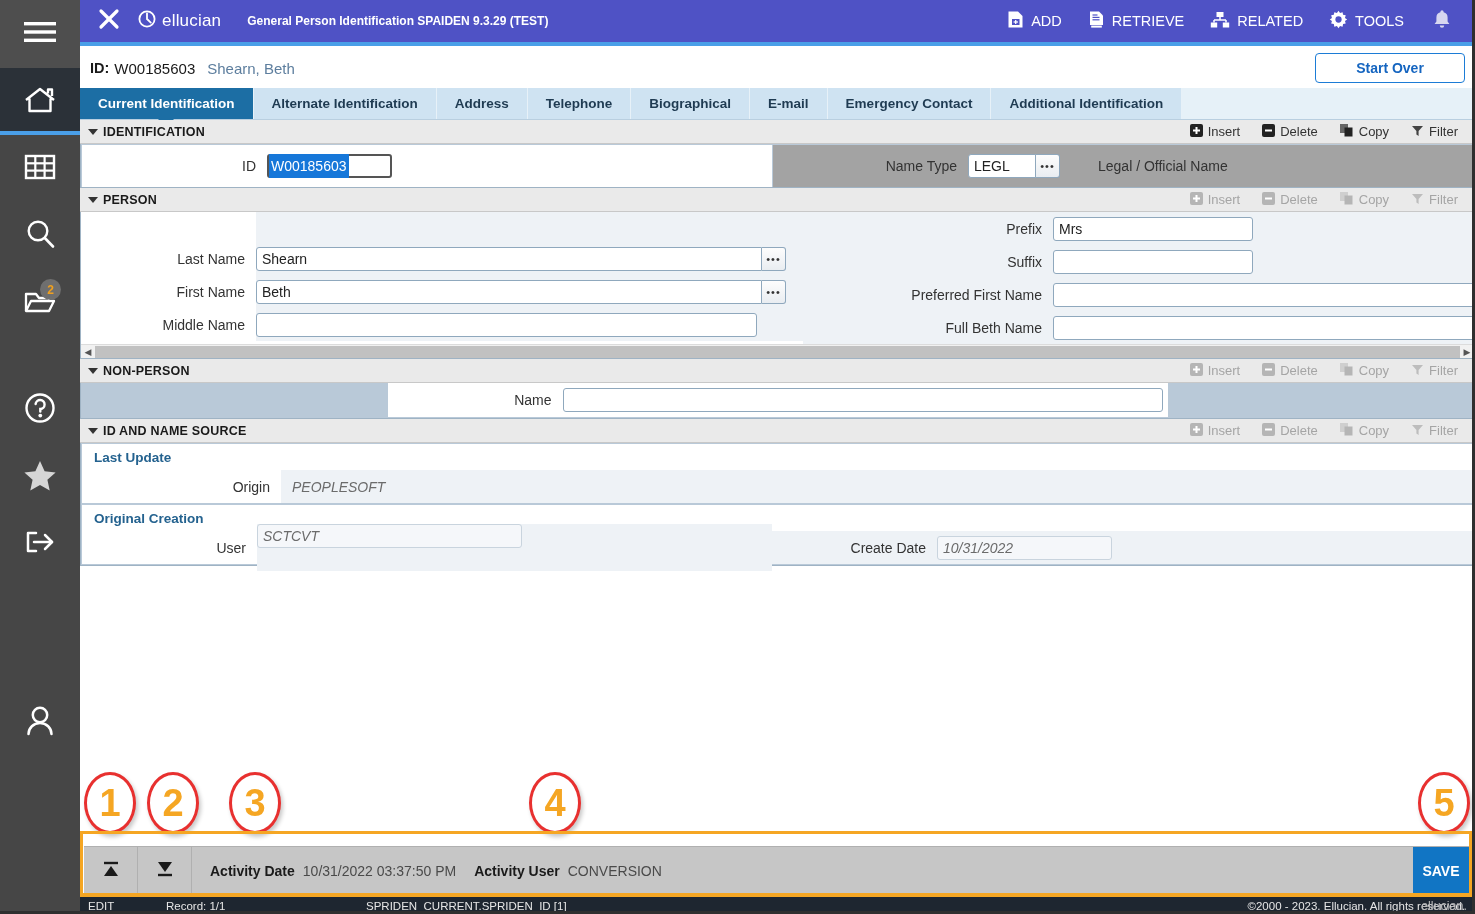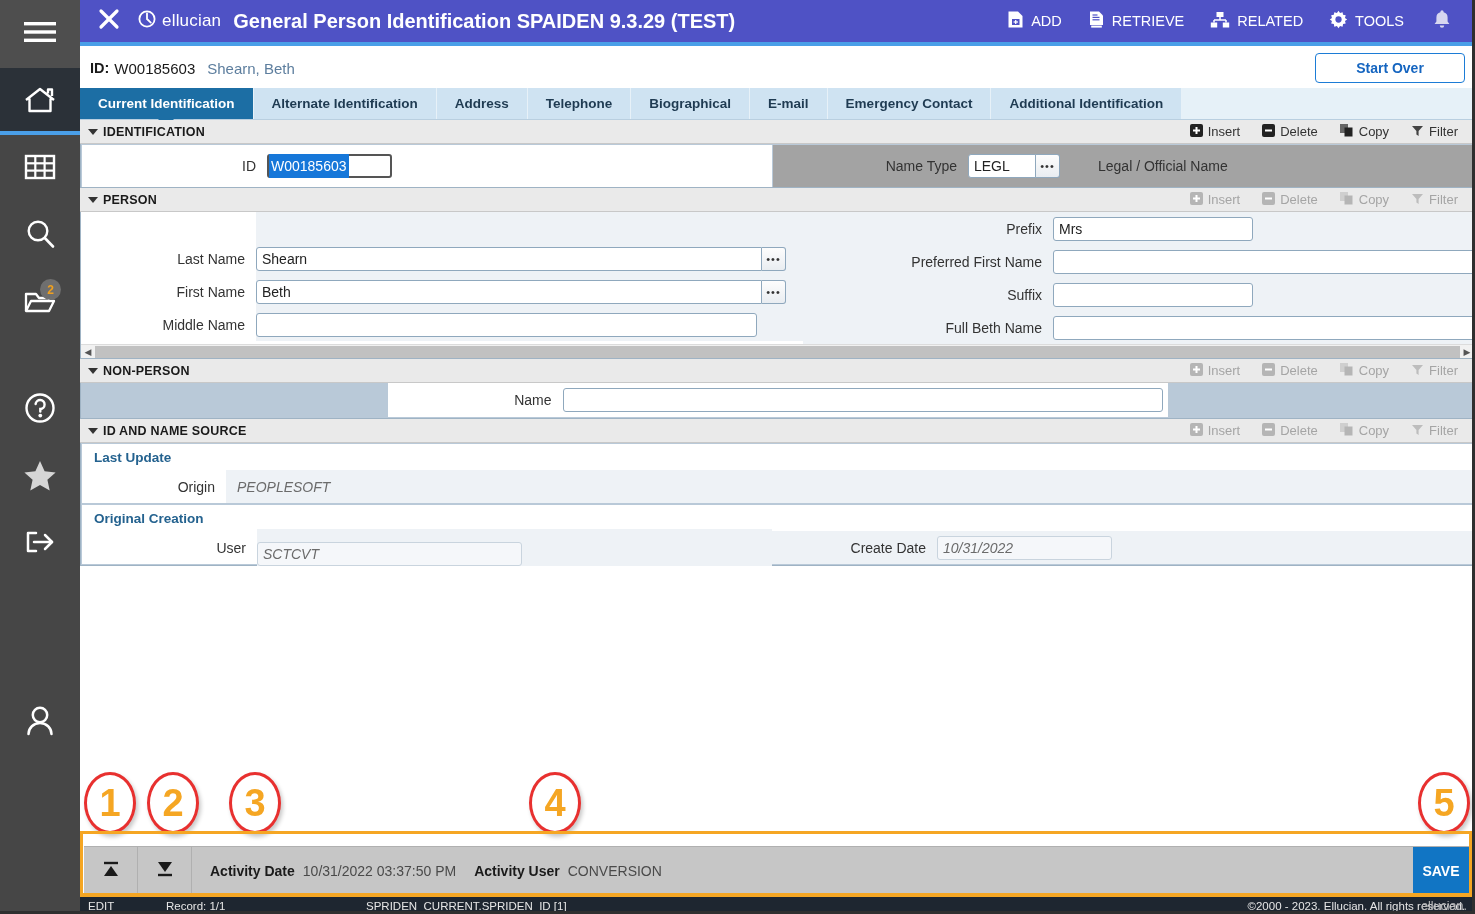--- a/index.html
+++ b/index.html
@@ -47,21 +47,21 @@
   }
   .topbar .x-btn {
     width: 58px; display: flex; align-items: center; justify-content: center;
     cursor: pointer;
   }
   .brand {
     display: flex; align-items: center; gap: 6px;
     font-size: 17px; letter-spacing: .2px;
   }
   .app-title {
-    margin-left: 12px; font-size: 20px; font-weight: bold; white-space: nowrap;
+    margin-left: 26px; font-size: 12px; font-weight: bold; white-space: nowrap;
   }
   .topbar-actions {
     margin-left: auto; display: flex; align-items: center; gap: 0; padding-right: 10px;
   }
   .tb-action {
     display: flex; align-items: center; gap: 7px;
     padding: 0 13px; height: 42px; font-size: 14.5px; cursor: pointer;
     white-space: nowrap;
   }
   .tb-bell { padding: 0 14px 0 16px; display:flex; align-items:center; cursor:pointer; }
@@ -550,26 +550,26 @@
             </div>
           </div>
         </div>
 
         <div style="flex:1;">
           <div class="prow">
             <div class="flabel" style="width:250px;">Prefix</div>
             <div class="finput" style="width:200px;">Mrs</div>
           </div>
           <div class="prow">
+            <div class="flabel" style="width:250px;">Suffix</div>
+            <div class="finput" style="width:200px;"></div>
+          </div>
+          <div class="prow">
             <div class="flabel" style="width:250px;">Preferred First Name</div>
             <div class="finput" style="flex:1; margin-right:-2px; border-radius:3px 0 0 3px;"></div>
-          </div>
-          <div class="prow">
-            <div class="flabel" style="width:250px;">Suffix</div>
-            <div class="finput" style="width:200px;"></div>
           </div>
           <div class="prow">
             <div class="flabel" style="width:250px;">Full Beth Name</div>
             <div class="finput" style="flex:1; margin-right:-2px; border-radius:3px 0 0 3px;"></div>
           </div>
         </div>
       </div>
 
       <div class="hscroll">
         <div class="arrow">◀</div>
@@ -672,36 +672,36 @@
       </div>
     </div>
 
     <div class="panel" style="background:#b9c9d8; padding:1px;">
 
       <div style="background:#fff;">
         <div style="height:26px; display:flex; align-items:center;">
           <div class="subhdr">Last Update</div>
         </div>
         <div class="prow">
-          <div class="flabel" style="width:144px;">Origin</div>
+          <div class="flabel" style="width:199px;">Origin</div>
           <div style="flex:1; background:#eef2f6; height:33px; display:flex; align-items:center; padding-left:6px;">
             <div class="finput readonly">PEOPLESOFT</div>
           </div>
         </div>
       </div>
       <div style="height:2px;"></div>
 
       <div style="background:#fff;">
         <div style="height:26px; display:flex; align-items:center;">
           <div class="subhdr">Original Creation</div>
         </div>
         <div style="display:flex;">
           <div style="width:690px; display:flex; align-items:center; height:33px;">
             <div class="flabel" style="width:175px;">User</div>
-            <div style="flex:1; background:#eef2f6; height:37px; display:flex; align-items:flex-end;">
+            <div style="flex:1; background:#eef2f6; height:47px; display:flex; align-items:flex-start;">
               <div class="finput readonly-box" style="width:265px;">SCTCVT</div>
             </div>
           </div>
           <div style="flex:1; display:flex; align-items:center; height:33px; background:#eef2f6;">
             <div class="flabel" style="width:165px;">Create Date</div>
             <div class="finput readonly-box" style="width:175px;">10/31/2022</div>
           </div>
         </div>
       </div>
     </div>

